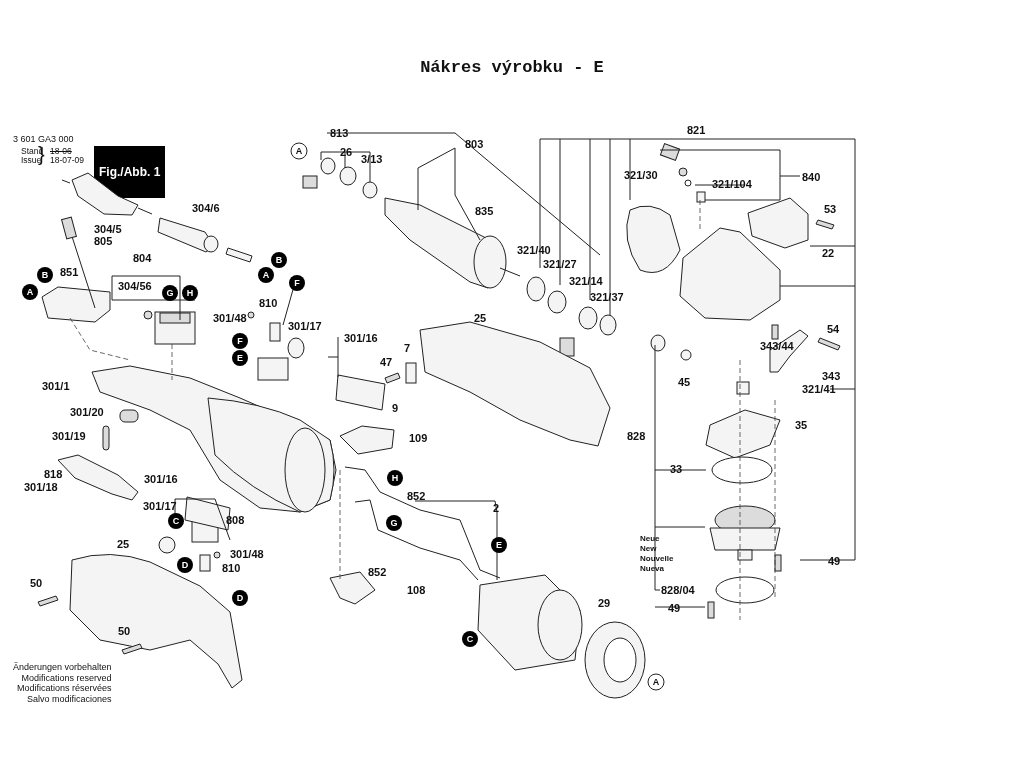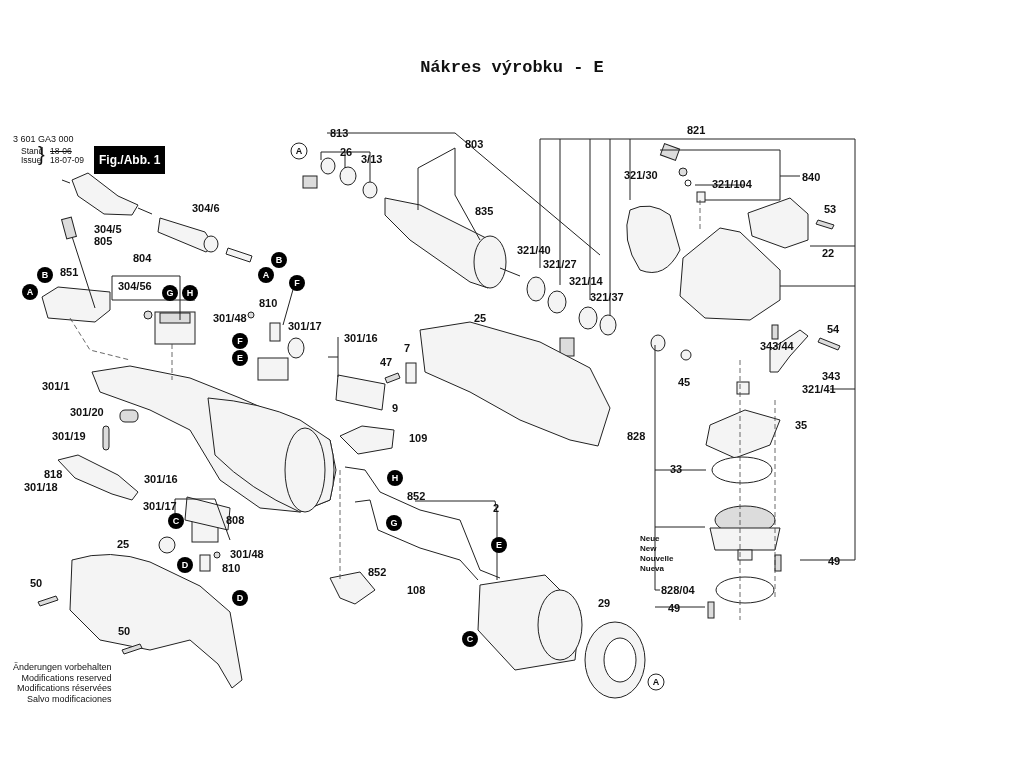--- a/index.html
+++ b/index.html
@@ -3,21 +3,21 @@
 <meta charset="utf-8">
 <style>
   html,body{margin:0;padding:0;background:#fff;}
   body{width:1024px;height:768px;position:relative;overflow:hidden;font-family:"Liberation Sans",sans-serif;color:#111;}
   .title{position:absolute;left:0;width:1024px;top:58px;text-align:center;font-family:Liberation Mono, monospace;font-weight:bold;font-size:17px;color:#111;}
   .code{position:absolute;left:13px;top:125px;font-size:9px;margin-top:9px;}
   .stand{position:absolute;left:13px;top:147px;font-size:8.5px;line-height:9px;margin-left:8px;}
   .brace{position:absolute;left:38px;top:144px;font-size:20px;line-height:20px;font-weight:normal;}
   .dates{position:absolute;left:50px;top:147px;font-size:8.5px;line-height:9px;}
   .dates .struck{text-decoration:line-through;}
-  .fig{position:absolute;left:94px;top:146px;background:#000;color:#fff;font-weight:bold;font-size:12px;padding:7px 5px;}
+  .fig{position:absolute;left:94px;top:146px;background:#000;color:#fff;font-weight:bold;font-size:12px;padding:19px 5px;}
   .notes{position:absolute;left:13px;top:662px;font-size:9px;line-height:10.5px;text-align:right;}
   .neue{position:absolute;left:612px;top:534px;font-size:8px;line-height:10px;font-weight:bold;margin-left:28px;}
   svg.diagram{position:absolute;left:0;top:0;}
   .lbl{font-family:"Liberation Sans",sans-serif;font-weight:bold;font-size:11px;fill:#111;}
   .part{fill:#f4f4f4;stroke:#222;stroke-width:1;}
   .partd{fill:#dcdcdc;stroke:#222;stroke-width:1;}
   .lead{fill:none;stroke:#222;stroke-width:1;}
   .dash{fill:none;stroke:#444;stroke-width:0.8;stroke-dasharray:5,3;}
   .cb{fill:#000;}
   .cbt{fill:#fff;font-weight:bold;font-size:9px;font-family:"Liberation Sans",sans-serif;}

